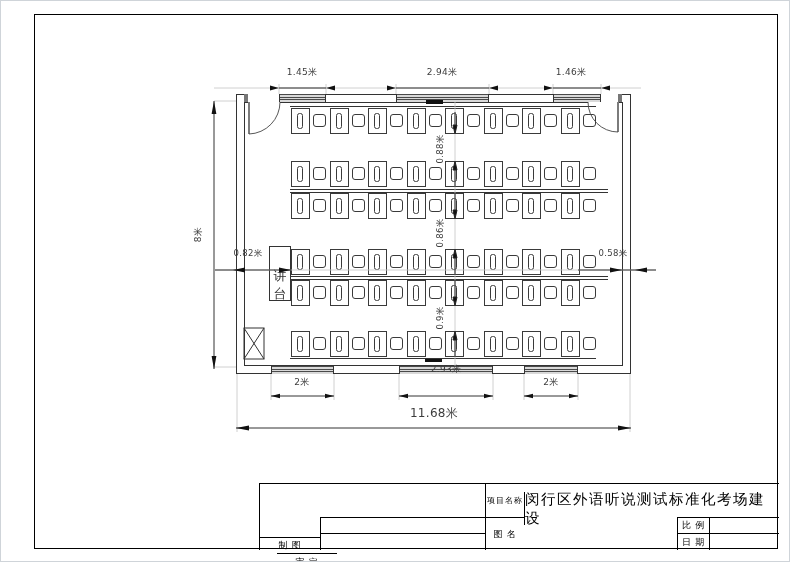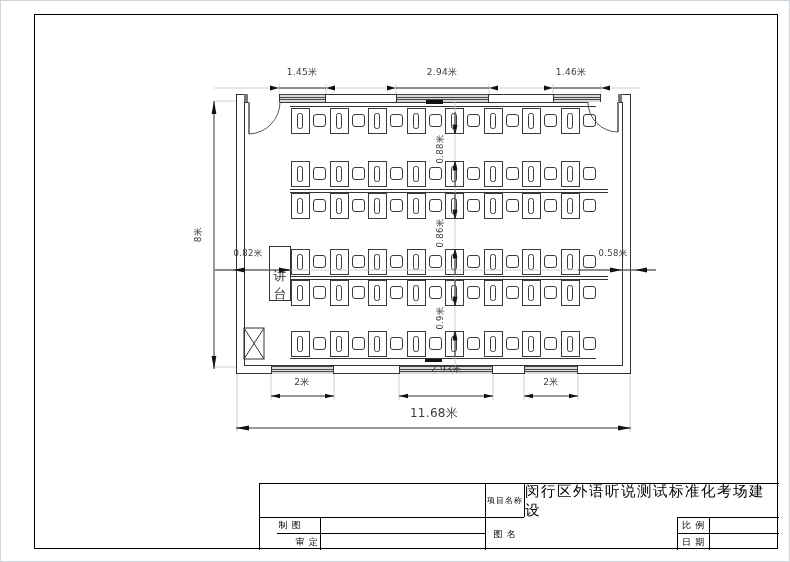--- a/index.html
+++ b/index.html
@@ -20,21 +20,21 @@
   .monitor{position:absolute;left:5px;top:4px;width:6px;height:16px;border:1px solid #3a3a3a;border-radius:2.5px;box-sizing:border-box;}
   .chair{position:absolute;width:13px;height:13px;border:1.2px solid #3a3a3a;border-radius:3px;background:#fff;box-sizing:border-box;}
   .podium{left:268px;top:245px;width:22px;height:55px;border:1px solid #333;background:#fff;box-sizing:border-box;}
   .dim{color:#3c3c3c;font-size:9px;white-space:nowrap;text-align:center;letter-spacing:0.3px;}
   .dim.small{font-size:8.5px;}
   .vtext{transform:rotate(-90deg);transform-origin:center center;width:40px;}
   .podium-label{color:#333;font-size:13px;width:100%;text-align:center;top:20px;left:0;}
   
   .tblock{left:258px;top:482px;width:519px;height:66px;border-top:1.4px solid #000;border-left:1.4px solid #000;box-sizing:content-box;font-family:"Liberation Serif",serif;color:#000;}
   .tb-cell{position:absolute;border-left:1px solid #000;border-top:1px solid #000;box-sizing:border-box;display:flex;align-items:center;justify-content:center;}
-  .tb-cell.first-col{border-left:none;}
+  .tb-cell.first-col{border-left:none;margin-top:20px;}
   .tb-cell.first-row{border-top:none;}
   .tb-label{font-size:9px;letter-spacing:1px;}
   .tb-big{font-size:14.5px;letter-spacing:1.5px;}
   .tb-mid{font-size:11.5px;letter-spacing:0.5px;}
 </style>
 </head>
 <body>
 
 <div class="sheet">
   <div class="abs frame"></div>
@@ -359,21 +359,21 @@
   <div class="abs dim small vtext" style="left:420px;top:226px;">0.86米</div>
   <div class="abs dim small vtext" style="left:420px;top:311px;">0.9米</div>
   <div class="abs dim" style="left:281px;top:375px;width:40px;">2米</div>
   <div class="abs dim" style="left:425px;top:362px;width:40px;">2.93米</div>
   <div class="abs dim" style="left:530px;top:375px;width:40px;">2米</div>
   <div class="abs dim" style="left:408px;top:404px;width:50px;font-size:12px;">11.68米</div>
 
   <div class="abs tblock">
     <div class="tb-cell first-col first-row" style="left:0;top:0;width:225px;height:33px;"></div>
     <div class="tb-cell first-row tb-label" style="left:225px;top:0;width:39px;height:33px;font-size:8px;">项目名称</div>
-    <div class="tb-cell first-row tb-big" style="left:264px;top:0;width:255px;height:33px;">闵行区外语听说测试标准化考场建设</div>
+    <div class="tb-cell first-row tb-big" style="left:264px;top:8px;width:255px;height:33px;">闵行区外语听说测试标准化考场建设</div>
     <div class="tb-cell first-col tb-label" style="left:0;top:33px;width:60px;height:16px;">制 图</div>
     <div class="tb-cell tb-label" style="left:60px;top:33px;width:165px;height:16px;"></div>
     <div class="tb-cell first-col tb-label" style="left:17px;top:49px;width:60px;height:17px;font-family:Liberation Serif, serif;">审 定</div>
     <div class="tb-cell tb-label" style="left:60px;top:49px;width:165px;height:17px;"></div>
     <div class="tb-cell tb-label" style="left:225px;top:33px;width:39px;height:33px;">图 名</div>
     <div class="tb-cell tb-label" style="left:417px;top:33px;width:32px;height:16px;">比 例</div>
     <div class="tb-cell tb-label" style="left:449px;top:33px;width:70px;height:16px;"></div>
     <div class="tb-cell tb-label" style="left:417px;top:49px;width:32px;height:17px;">日 期</div>
     <div class="tb-cell tb-label" style="left:449px;top:49px;width:70px;height:17px;"></div>
   </div>

